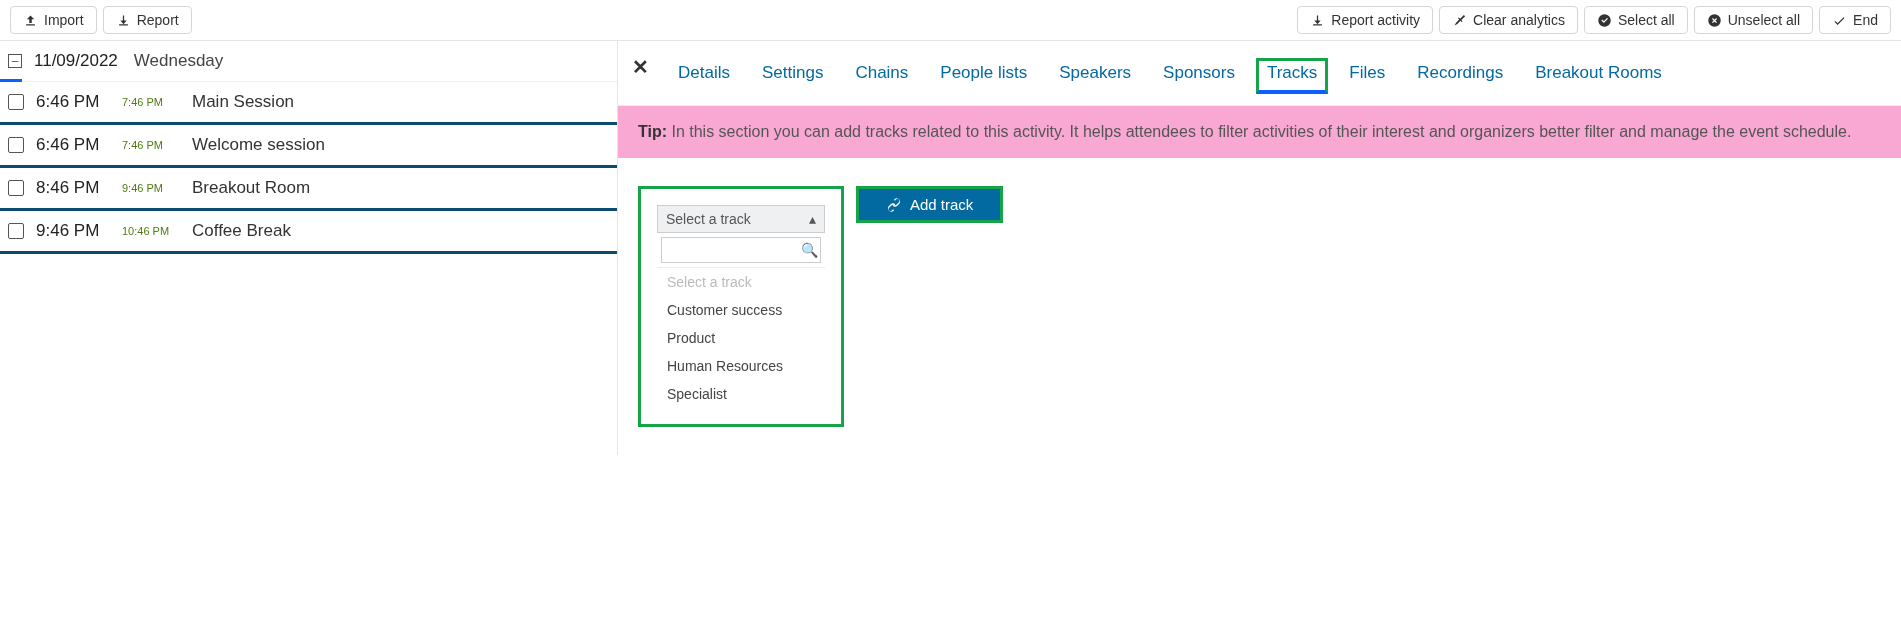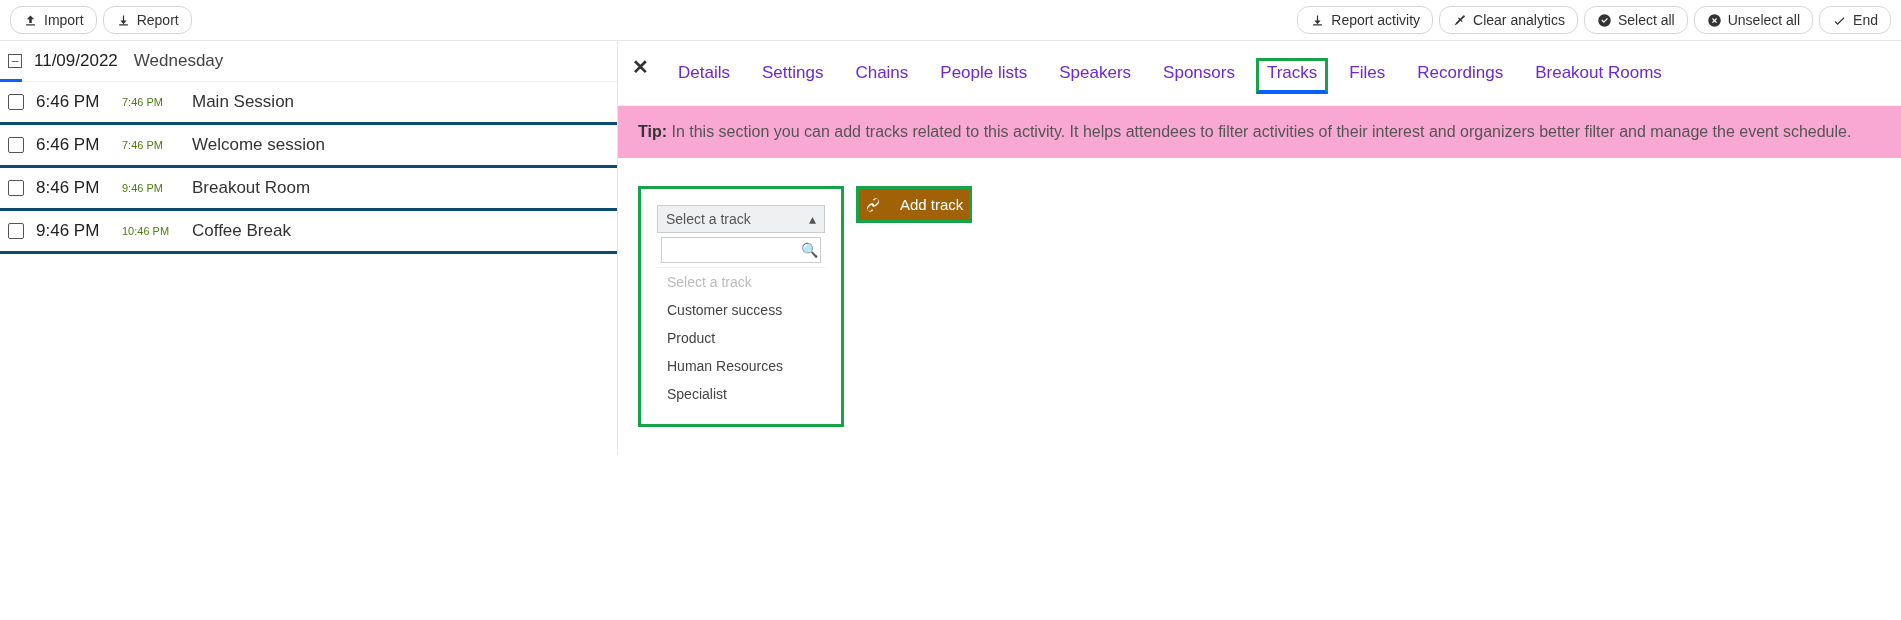--- a/index.html
+++ b/index.html
@@ -15,21 +15,21 @@
     justify-content: space-between;
     padding: 6px 10px;
   }
   .btn-group { display: flex; gap: 6px; }
   .btn {
     display: inline-flex;
     align-items: center;
     gap: 6px;
     background: #fff;
     border: 1px solid #d6d6d6;
-    border-radius: 12px;
+    border-radius: 4px;
     padding: 5px 12px;
     font-size: 14px;
     color: #333;
     cursor: pointer;
   }
   .btn svg { width: 15px; height: 15px; fill: #333; }
   .main {
     display: flex;
     border-top: 1px solid #e5e5e5;
   }
@@ -89,21 +89,21 @@
     font-size: 20px; font-weight: bold;
     color: #333; cursor: pointer;
   }
   .tabs {
     display: flex;
     gap: 32px;
     padding: 22px 0 18px 60px;
     border-bottom: 1px solid #eee;
     font-size: 17px;
   }
-  .tab { color: #6d28d9; cursor: pointer; padding-bottom: 4px; }
+  .tab { color: #0369a1; cursor: pointer; padding-bottom: 4px; }
   .tab.active {
     border: 3px solid #16a34a;
     border-bottom: 4px solid #0b5fff;
     padding: 2px 8px 4px 8px;
     margin: -5px -11px -7px -11px;
     position: relative;
   }
   .tipbar {
     background: #f9a8d4;
     padding: 14px 20px;
@@ -164,26 +164,26 @@
   .opt.highlight {
     background: #1f7ae0;
     color: #fff;
   }
   .add-track-btn {
     border: 3px solid #16a34a;
     padding: 0;
     display: inline-block;
   }
   .add-track-inner {
-    background: #a16207;
+    background: #0369a1;
     color: #fff;
     border: none;
-    padding: 7px 6px;
+    padding: 7px 27px;
     font-size: 15px;
-    display: flex; align-items: center; gap: 19px;
+    display: flex; align-items: center; gap: 8px;
     cursor: pointer;
   }
   .add-track-inner svg { width: 16px; height:16px; fill: #fff; }
 </style>
 </head>
 <body>
 
 <div class="topbar">
   <div class="btn-group">
     <button class="btn">

